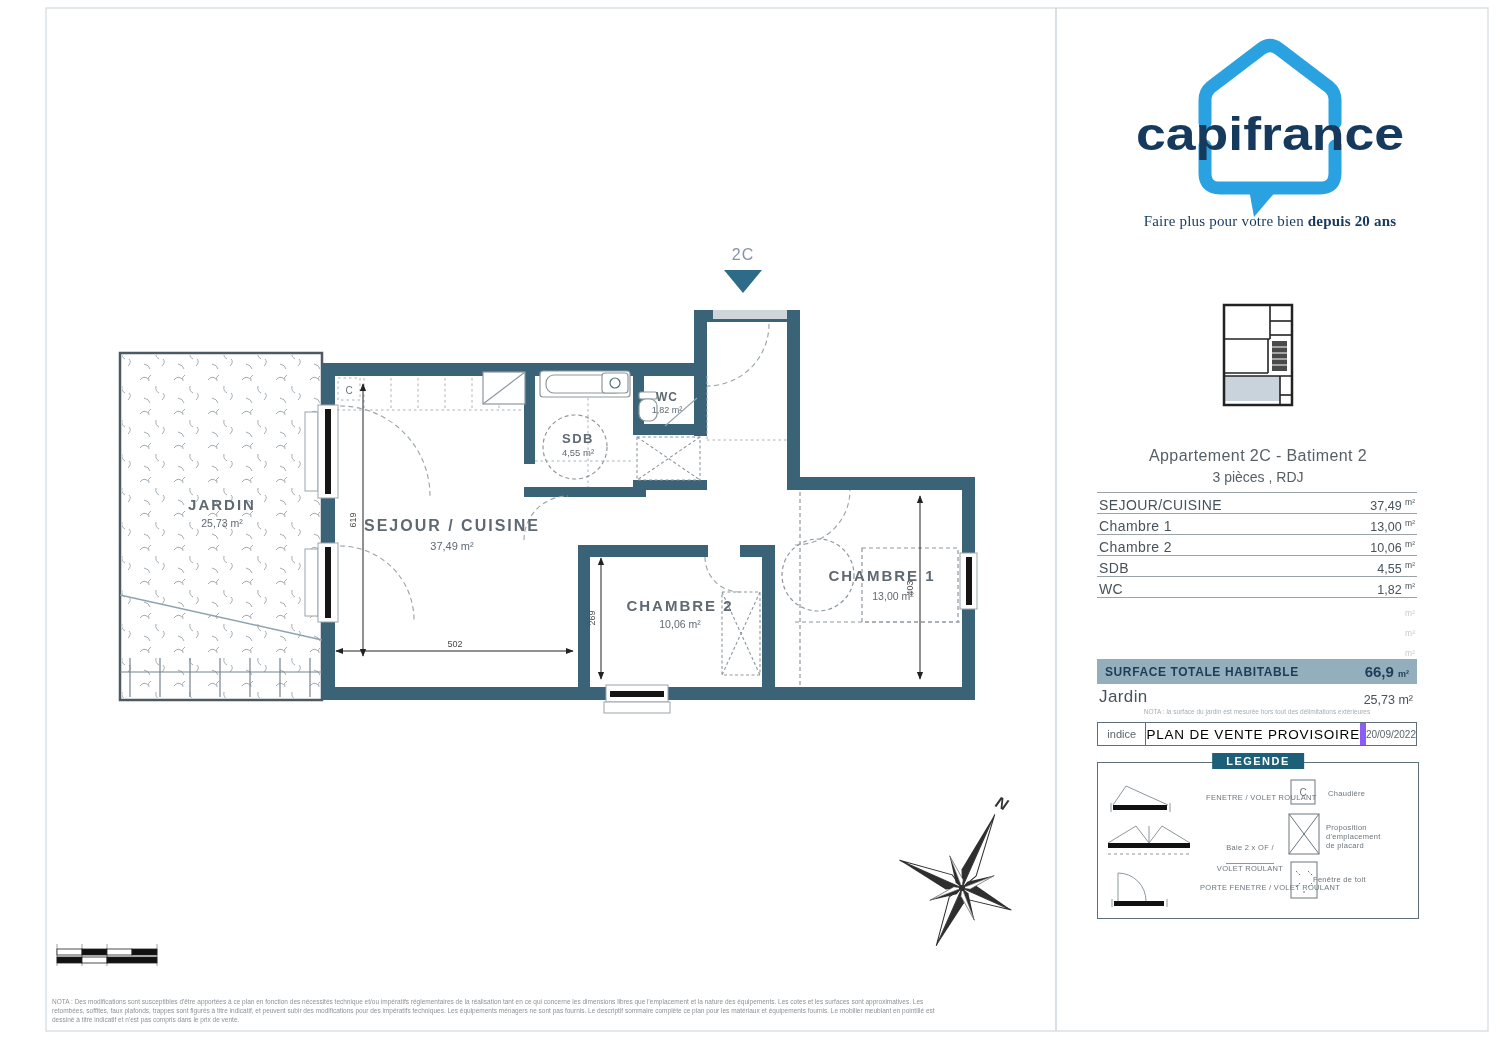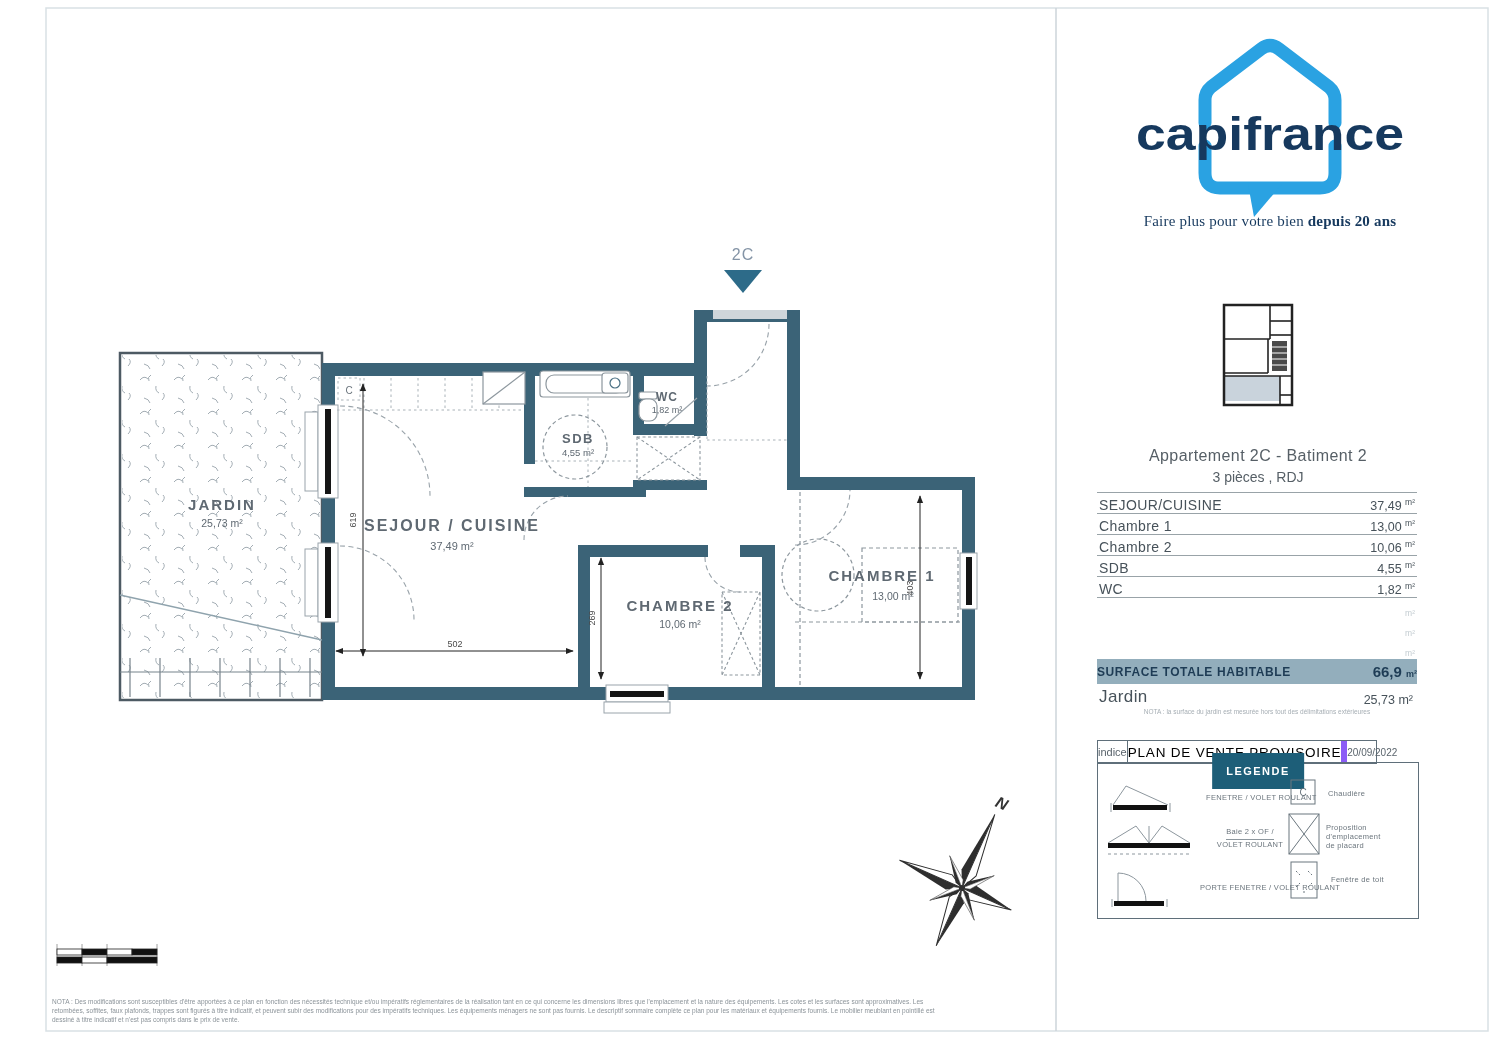--- a/index.html
+++ b/index.html
@@ -14,41 +14,41 @@
   .apt-sub{left:1078px;top:469px;width:360px;text-align:center;font-size:14px;color:#565f66;}
   .surface-table{left:1097px;top:492px;width:320px;border-top:1.5px solid #99a3a8;}
   .srow{display:flex;justify-content:space-between;align-items:flex-end;height:20px;
     border-bottom:1.5px solid #99a3a8;padding:0 2px;gap:20px;}
   .srow .lbl{font-size:14px;color:#47525a;letter-spacing:.4px;}
   .srow .val{font-size:12.5px;color:#47525a;}
   .srow .unit{font-size:8.5px;color:#47525a;vertical-align:super;}
   .erow{display:flex;justify-content:flex-end;align-items:flex-end;height:20px;padding:0 2px;}
   .erow .unit{font-size:8.5px;color:#c3ccd1;}
   .total-bar{left:1097px;top:659px;width:320px;height:25px;background:#93aebc;display:flex;
-    justify-content:space-between;align-items:center;padding:0 0;box-sizing:border-box;}
+    justify-content:space-between;align-items:center;padding:0 8px;box-sizing:border-box;}
   .total-bar .lbl{font-size:12px;font-weight:700;color:#1e3c55;letter-spacing:.6px;}
   .total-bar .val{font-size:15px;font-weight:700;color:#1e3c55;}
   .total-bar .unit{font-size:9px;}
   .jardin-row{left:1097px;top:687px;width:320px;display:flex;justify-content:space-between;
     align-items:flex-end;padding:0 4px 0 2px;box-sizing:border-box;}
   .jardin-row .lbl{font-size:17px;color:#47525a;letter-spacing:.4px;}
   .jardin-row .val{font-size:12.5px;color:#47525a;}
   .jardin-note{left:1097px;top:708px;width:320px;text-align:center;font-size:6.5px;color:#a6aeb4;}
-  .indice-bar{left:1097px;top:722px;width:280px;height:24px;border:1px solid #5f6f7a;display:flex;box-sizing:border-box;margin-top:18px;}
+  .indice-bar{left:1097px;top:722px;width:320px;height:24px;border:1px solid #5f6f7a;display:flex;box-sizing:border-box;}
   .indice-bar .c1{width:88px;border-right:1px solid #5f6f7a;display:flex;align-items:center;justify-content:center;
     font-size:11px;color:#5a646c;}
   .indice-bar .c2{flex:1;border-right:6px solid #8b5cf6;display:flex;align-items:center;justify-content:center;
     font-size:13.5px;color:#000000;letter-spacing:.8px;white-space:nowrap;}
   .indice-bar .c3{width:72px;display:flex;align-items:center;justify-content:center;font-size:10px;color:#5a646c;}
   .legend-box{left:1097px;top:762px;width:320px;height:155px;border:1px solid #5f6f7a;}
   .legend-title{position:absolute;top:-10px;left:50%;transform:translateX(-50%);background:#1d5e78;color:#fff;
-    font-size:11px;font-weight:700;letter-spacing:1.5px;padding:12px 14px;}
+    font-size:11px;font-weight:700;letter-spacing:1.5px;padding:2px 14px;}
   .lg-label{position:absolute;font-size:7.5px;color:#6b757d;letter-spacing:.3px;}
   .lg-frac{text-align:center;width:96px;}
-  .lg-frac .topline{border-bottom:1px solid #8d979e;display:inline-block;padding-bottom:3px;}
+  .lg-frac .topline{border-bottom:1px solid #8d979e;display:inline-block;padding-bottom:11px;margin-top:16px;}
   .footer-note{left:52px;top:998px;width:888px;font-size:6.5px;line-height:1.35;color:#8b9399;}
 </style>
 </head>
 <body>
 
 <div id="sheet">
 
   <svg class="abs" style="left:0;top:0" width="1500" height="1059" viewBox="0 0 1500 1059">
     <defs>
       <pattern id="grass" width="34" height="34" patternUnits="userSpaceOnUse">
@@ -376,18 +376,18 @@
     <svg class="abs" style="left:192px;top:98px" width="28" height="38" viewBox="0 0 28 38">
       <rect x="1" y="1" width="26" height="36" fill="none" stroke="#6a767e"></rect>
       <g stroke="#6a767e" stroke-dasharray="2,2">
         <line x1="6" y1="10" x2="10" y2="14"></line>
           <line x1="18" y1="10" x2="22" y2="14"></line>
         <line x1="6" y1="26" x2="10" y2="22"></line>
           <line x1="18" y1="26" x2="22" y2="22"></line>
         <line x1="14" y1="30" x2="14" y2="34"></line>
       </g>
     </svg>
-    <div class="lg-label" style="left:233px;top:112px">Fenêtre de toit</div>
+    <div class="lg-label" style="left:215px;top:112px">Fenêtre de toit</div>
   </div>
 
   <div class="abs footer-note">NOTA : Des modifications sont susceptibles d'être apportées à ce plan en fonction des nécessités technique et/ou impératifs réglementaires de la réalisation tant en ce qui concerne les dimensions libres que l'emplacement et la nature des équipements. Les cotes et les surfaces sont approximatives. Les retombées, soffites, faux plafonds, trappes sont figurés à titre indicatif, et peuvent subir des modifications pour des impératifs techniques. Les équipements ménagers ne sont pas fournis. Le descriptif sommaire complète ce plan pour les matériaux et équipements fournis. Le mobilier meublant en pointillé est dessiné à titre indicatif et n'est pas compris dans le prix de vente.</div>
 
 </div>
 
 </body></html>

